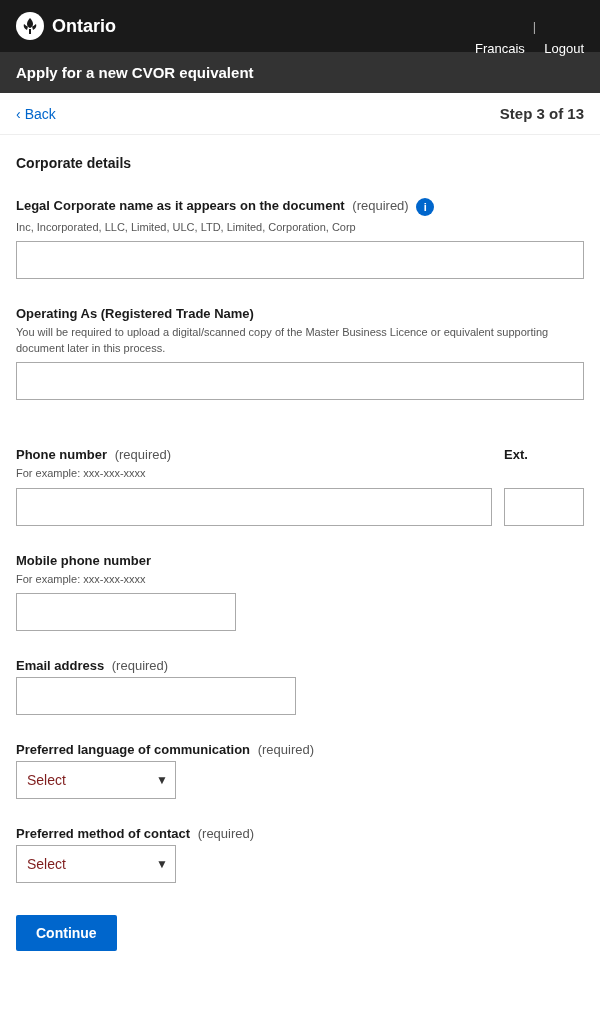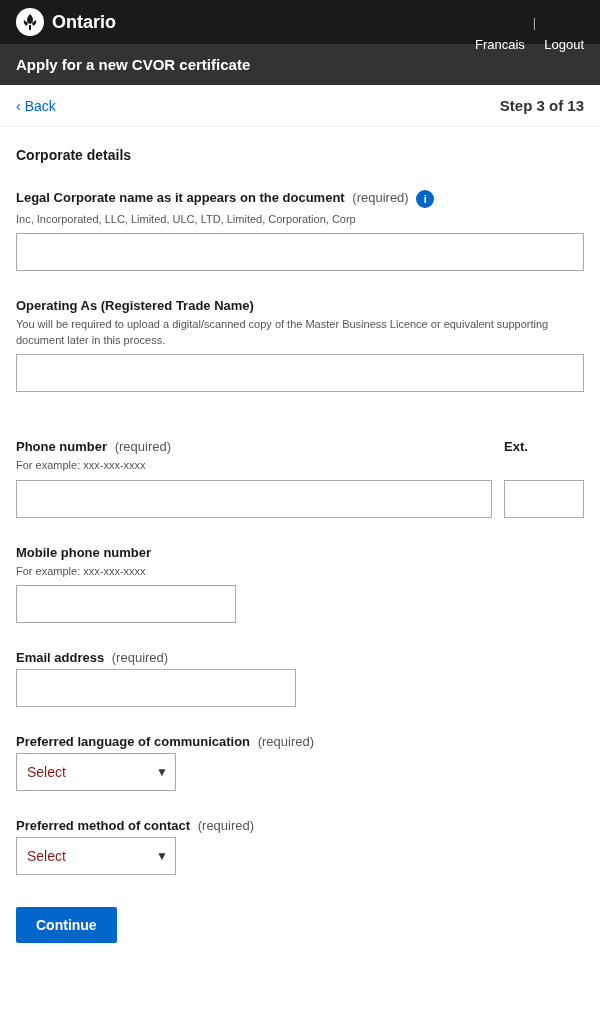--- a/index.html
+++ b/index.html
@@ -6,21 +6,21 @@
     body { font-family: Arial, sans-serif; font-size: 14px; color: #333; background: #fff; width: 600px; min-height: 1024px; }
 
     
     .top-header {
       background: #1a1a1a;
       color: #fff;
       display: flex;
       align-items: center;
       justify-content: space-between;
       padding: 8px 16px;
-      height: 44px;
+      height: 52px;
     }
     .ontario-logo {
       display: flex;
       align-items: center;
       gap: 8px;
     }
     .ontario-logo-text {
       font-size: 18px;
       font-weight: bold;
       color: #fff;
@@ -221,21 +221,21 @@
     <span class="ontario-logo-text">Ontario</span>
   </div>
   <nav class="top-nav">
     <a href="#">Francais</a>
     <span class="divider">|</span>
     <a href="#">Logout</a>
   </nav>
 </header>
 
 <div class="sub-header">
-  <span>Apply for a new CVOR certificate</span>
+  <span>Apply for a new CVOR equivalent</span>
 </div>
 
 <div class="breadcrumb-row">
   <a href="#" class="back-link">
     <span>‹</span>
     <span>Back</span>
   </a>
   <span class="step-indicator">Step 3 of 13</span>
 </div>
 

